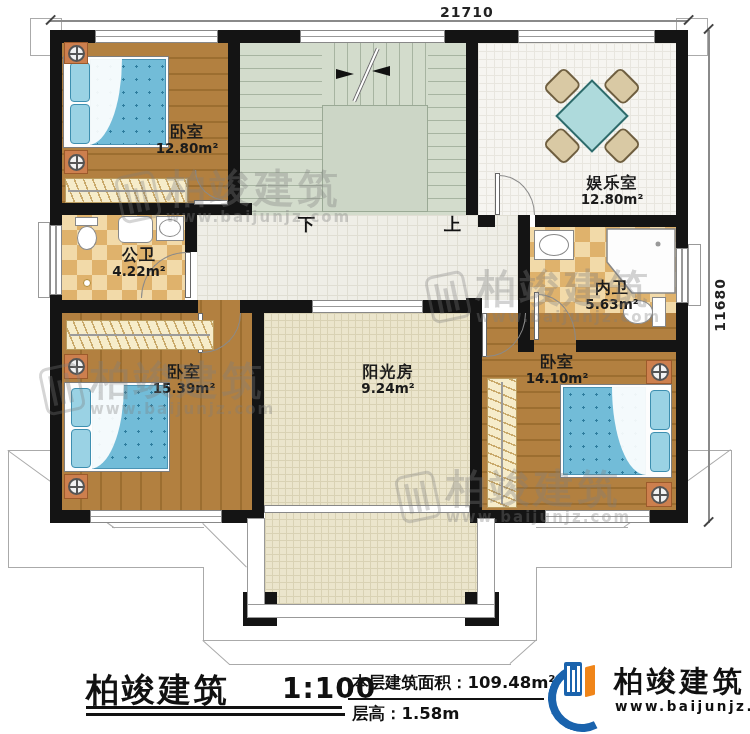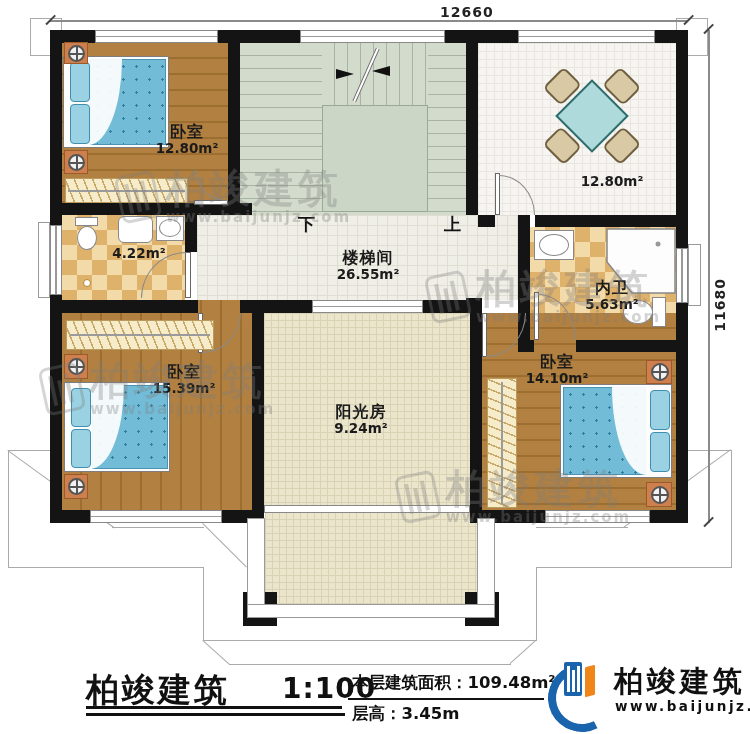--- a/index.html
+++ b/index.html
@@ -282,42 +282,40 @@
     <div class="chair" style="left:40px;top:84px;width:30px;height:26px;"></div>
     <div class="chair" style="left:0px;top:40px;width:26px;height:30px;"></div>
     <div class="chair" style="left:84px;top:40px;width:26px;height:30px;"></div>
   </div>
 
   <div class="rlabel" style="left:117px;top:123px;">
     <div class="rname">卧室</div>
       <div class="rarea">12.80m²</div>
   </div>
   <div class="rlabel" style="left:69px;top:246px;">
+    <div class="rname">公卫</div>
       <div class="rarea">4.22m²</div>
   </div>
-  <div class="rlabel" style="left:298px;top:249px;">
-    <div class="rname">楼梯间</div>
-      <div class="rarea">26.55m²</div>
-  </div>
   <div class="rlabel" style="left:542px;top:174px;">
+    <div class="rname">娱乐室</div>
       <div class="rarea">12.80m²</div>
   </div>
   <div class="rlabel" style="left:542px;top:279px;">
     <div class="rname">内卫</div>
       <div class="rarea">5.63m²</div>
   </div>
   <div class="rlabel" style="left:114px;top:363px;">
     <div class="rname">卧室</div>
       <div class="rarea">15.39m²</div>
   </div>
   <div class="rlabel" style="left:487px;top:353px;">
     <div class="rname">卧室</div>
       <div class="rarea">14.10m²</div>
   </div>
-  <div class="rlabel" style="left:291px;top:363px;margin-top:40px;">
+  <div class="rlabel" style="left:318px;top:363px;">
     <div class="rname">阳光房</div>
       <div class="rarea">9.24m²</div>
   </div>
   <div class="updown" style="left:298px;top:213px;">下</div>
   <div class="updown" style="left:444px;top:213px;">上</div>
 
   <div class="wm" style="left:118px;top:168px;">
     <div class="wm-glyph">
         <i style="left:6px;"></i>
         <i style="left:14px;top:12px;"></i>
@@ -359,40 +357,40 @@
     <div>
         <div class="wm-txt">柏竣建筑</div>
         <div class="wm-url">www.baijunjz.com</div>
       </div>
   </div>
 
   <div>
     <div class="dim" style="left:50px;top:20px;width:638px;height:1.5px;"></div>
     <div class="tick" style="left:44px;top:19px;"></div>
     <div class="tick" style="left:682px;top:19px;"></div>
-    <div class="dimtxt" style="left:440px;top:4px;">12660</div>
+    <div class="dimtxt" style="left:440px;top:4px;">21710</div>
   </div>
   <div>
     <div class="dim" style="left:708px;top:30px;width:1.5px;height:493px;"></div>
     <div class="tick" style="left:702px;top:28px;"></div>
     <div class="tick" style="left:702px;top:521px;"></div>
     <div class="dimtxt dimtxt-v" style="left:712px;top:278px;">11680</div>
   </div>
 
   <div>
     <div class="tb-title" style="left:86px;top:668px;">柏竣建筑</div>
     <div class="tb-rule" style="left:86px;top:706px;width:256px;height:3px;"></div>
     <div class="tb-rule" style="left:86px;top:713px;width:259px;height:3px;"></div>
     <div class="tb-scale" style="left:282px;top:672px;">1:100</div>
     <div class="tb-line1" style="left:352px;top:672px;">
       <span>本层建筑面积：</span><span>109.48m²</span>
     </div>
     <div class="tb-rule" style="left:348px;top:698px;width:196px;height:2px;"></div>
     <div class="tb-line2" style="left:352px;top:703px;">
-      <span>层高：</span><span>3.45m</span>
+      <span>层高：</span><span>1.58m</span>
     </div>
     <div class="lm" style="left:548px;top:658px;width:62px;height:62px;">
       <div class="lm-sw"></div>
       <div class="lm-b1">
           <i style="left:3px;"></i>
           <i style="left:8px;top:8px;"></i>
           <i style="left:13px;"></i>
         </div>
       <div class="lm-b2"></div>
     </div>

